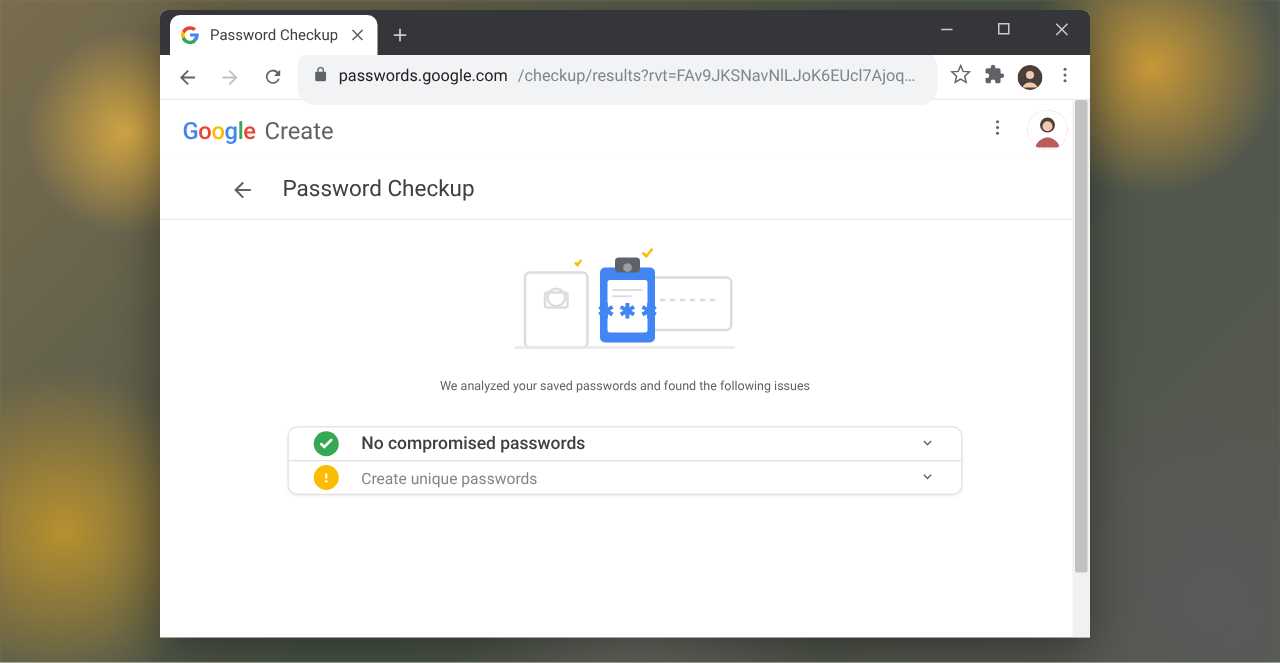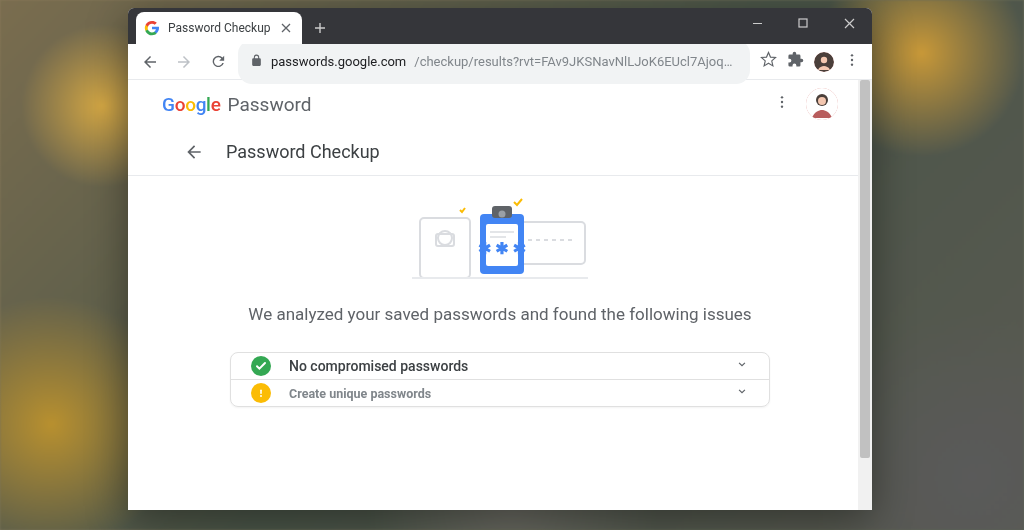--- a/index.html
+++ b/index.html
@@ -24,43 +24,43 @@
 .addrbar { height:36px; background:#fff; display:flex; align-items:center; padding:0 8px; gap:6px; border-bottom:1px solid #e8eaed; }
 .nav-icon { width:28px; height:28px; display:flex; align-items:center; justify-content:center; color:#5f6368; border-radius:50%; }
 .nav-icon.disabled { color:#bdc1c6; }
 .omnibox { flex:1; height:44px; background:#f1f3f4; border-radius:14px; display:flex; align-items:center; padding:0 12px; gap:8px; font-size:13px; color:#5f6368; overflow:hidden; }
 .omnibox .lock { color:#5f6368; }
 .omnibox .domain { color:#202124; }
 .omnibox .path { color:#80868b; white-space:nowrap; overflow:hidden; text-overflow:ellipsis; }
 .ext-icons { display:flex; align-items:center; gap:10px; padding:0 4px; color:#5f6368; }
 .ext-icons .avatar-small { width:20px; height:20px; border-radius:50%; background:#f4c7c3; display:flex; align-items:center; justify-content:center; overflow:hidden; }
 .content { flex:1; overflow:auto; position:relative; }
-.gacct-header { height:48px; display:flex; align-items:center; padding:0 34px; justify-content:space-between; }
+.gacct-header { height:48px; display:flex; align-items:center; padding:0 18px; justify-content:space-between; }
 .gacct-left { display:flex; align-items:center; gap:4px; }
 .glogo { font-size:19px; font-weight:500; letter-spacing:-0.3px; }
 .glogo .b{color:#4285f4}.glogo .r{color:#ea4335}.glogo .y{color:#fbbc05}.glogo .g{color:#34a853}
 .acct-label { font-size:19px; color:#5f6368; font-weight:400; margin-left:3px; }
 .gacct-right { display:flex; align-items:center; gap:16px; }
 .avatar { width:32px; height:32px; border-radius:50%; background:#e8b3b0; display:flex; align-items:center; justify-content:center; overflow:hidden; }
 .page-header { height:48px; display:flex; align-items:center; padding:0 16px 0 54px; gap:20px; border-bottom:1px solid #e8eaed; box-shadow:0 1px 2px rgba(0,0,0,0.05); }
 .back-arrow { width:24px; height:24px; display:flex; align-items:center; justify-content:center; color:#5f6368; cursor:pointer; }
 .page-title { font-size:18px; color:#3c4043; font-weight:400; }
 .page-body { background:#fff; padding:16px 0 20px; }
 .illustration { display:flex; justify-content:center; padding:0 0 10px; position:relative; }
 .illus-svg { width:200px; height:100px; }
-.summary-text { text-align:center; font-size:17px; color:#5f6368; line-height:1.5; padding:0 20px 24px; }
+.summary-text { text-align:center; font-size:10px; color:#5f6368; line-height:1.5; padding:0 20px 24px; }
 .cards { margin:0 auto; width:540px; max-width:92%; border:1px solid #e0e0e0; border-radius:8px; overflow:hidden; box-shadow:0 1px 2px rgba(0,0,0,0.05); }
 .card { display:flex; align-items:center; padding:3px 20px; gap:18px; cursor:pointer; }
 .card + .card { border-top:1px solid #e0e0e0; }
 .status-icon { width:20px; height:20px; border-radius:50%; display:flex; align-items:center; justify-content:center; flex-shrink:0; }
 .status-ok { background:#34a853; }
 .status-warn { background:#fbbc05; }
 .card-text { flex:1; }
 .card-title { font-size:14px; color:#3c4043; font-weight:500; }
-.card-sub { font-size:12.5px; color:#80868b; margin-top:2px;font-weight:bold; }
+.card-sub { font-size:12.5px; color:#80868b; margin-top:2px; }
 .chevron { color:#5f6368; }
 .scrollbar { position:absolute; right:0; top:0; width:14px; height:100%; background:#f1f1f1; }
 .scroll-thumb { position:absolute; right:2px; top:0; width:10px; height:88%; background:#c1c1c1; border-radius:2px; }
 </style>
 </head>
 <body>
 
 <div class="desktop-bg"></div>
 
 <div class="browser-window">
@@ -149,21 +149,21 @@
             <circle cx="12" cy="19" r="1.8" fill="#5f6368"></circle>
           </svg></span>
     </div>
   </div>
 
   <div class="content">
 
     <div class="gacct-header">
       <div class="gacct-left">
         <span class="glogo"><span class="b">G</span><span class="r">o</span><span class="y">o</span><span class="b">g</span><span class="g">l</span><span class="r">e</span></span>
-        <span class="acct-label">Password</span>
+        <span class="acct-label">Create</span>
       </div>
       <div class="gacct-right">
         <span><svg width="16" height="16" viewBox="0 0 24 24">
               <circle cx="12" cy="5" r="1.8" fill="#5f6368"></circle>
               <circle cx="12" cy="12" r="1.8" fill="#5f6368"></circle>
               <circle cx="12" cy="19" r="1.8" fill="#5f6368"></circle>
             </svg></span>
         <span class="avatar">
           <svg width="32" height="32" viewBox="0 0 32 32">
               <circle cx="16" cy="16" r="16" fill="#fff"></circle>

